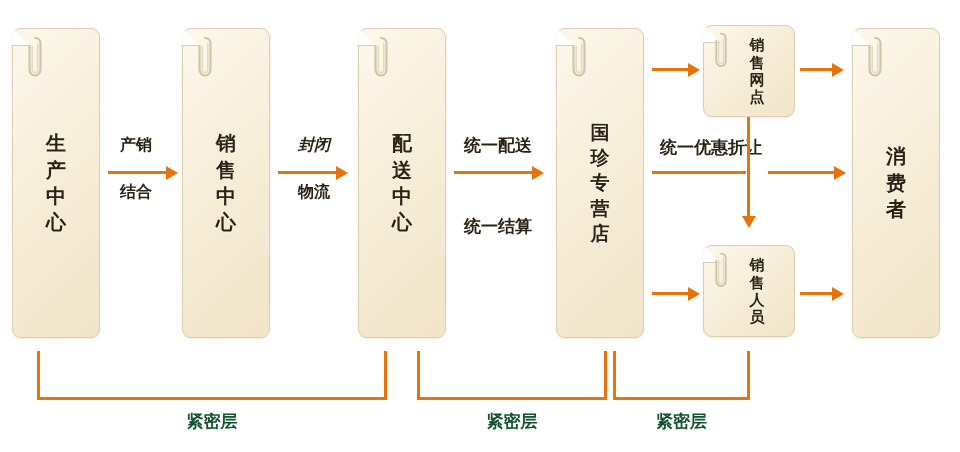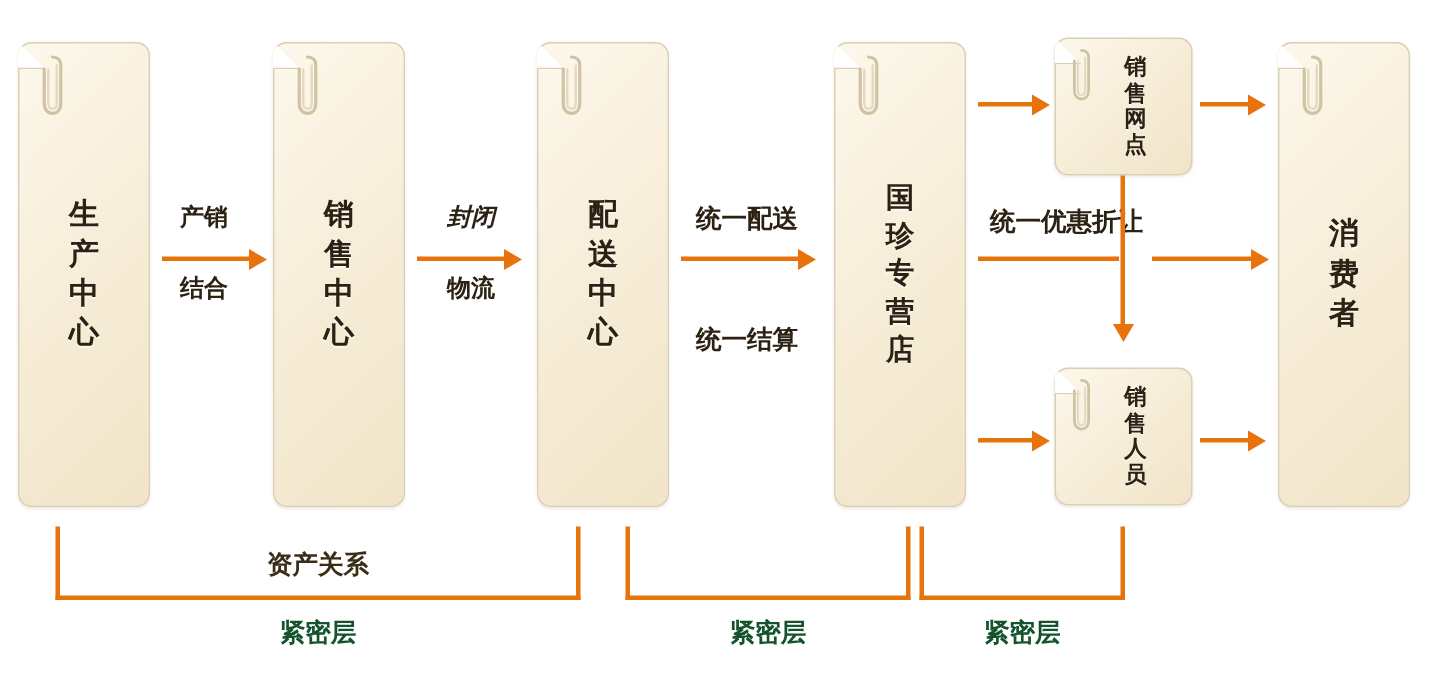--- a/index.html
+++ b/index.html
@@ -259,21 +259,20 @@
   <div class="hline" style="left:800px; top:68px; width:34px;"></div>
   <div class="arrowhead" style="left:832px; top:62.5px;"></div>
 
   <div class="hline" style="left:800px; top:292px; width:34px;"></div>
   <div class="arrowhead" style="left:832px; top:286.5px;"></div>
 
   <div class="vline" style="left:747px; top:117px; width:3px; height:103px;"></div>
   <div class="arrowhead down" style="left:741.5px; top:216px;"></div>
 
   <div class="bracket" style="left:37px; top:351px; width:350px; height:49px;"></div>
-  <div class="blabel" style="left:37px; top:365px; width:350px;">资产关系</div>
   <div class="blabel sub" style="left:37px; top:410px; width:350px;">紧密层</div>
 
   <div class="bracket" style="left:417px; top:351px; width:190px; height:49px;"></div>
   <div class="blabel sub" style="left:417px; top:410px; width:190px;">紧密层</div>
 
   <div class="bracket" style="left:613px; top:351px; width:137px; height:49px;"></div>
   <div class="blabel sub" style="left:613px; top:410px; width:137px;">紧密层</div>
 
 </div>
 

